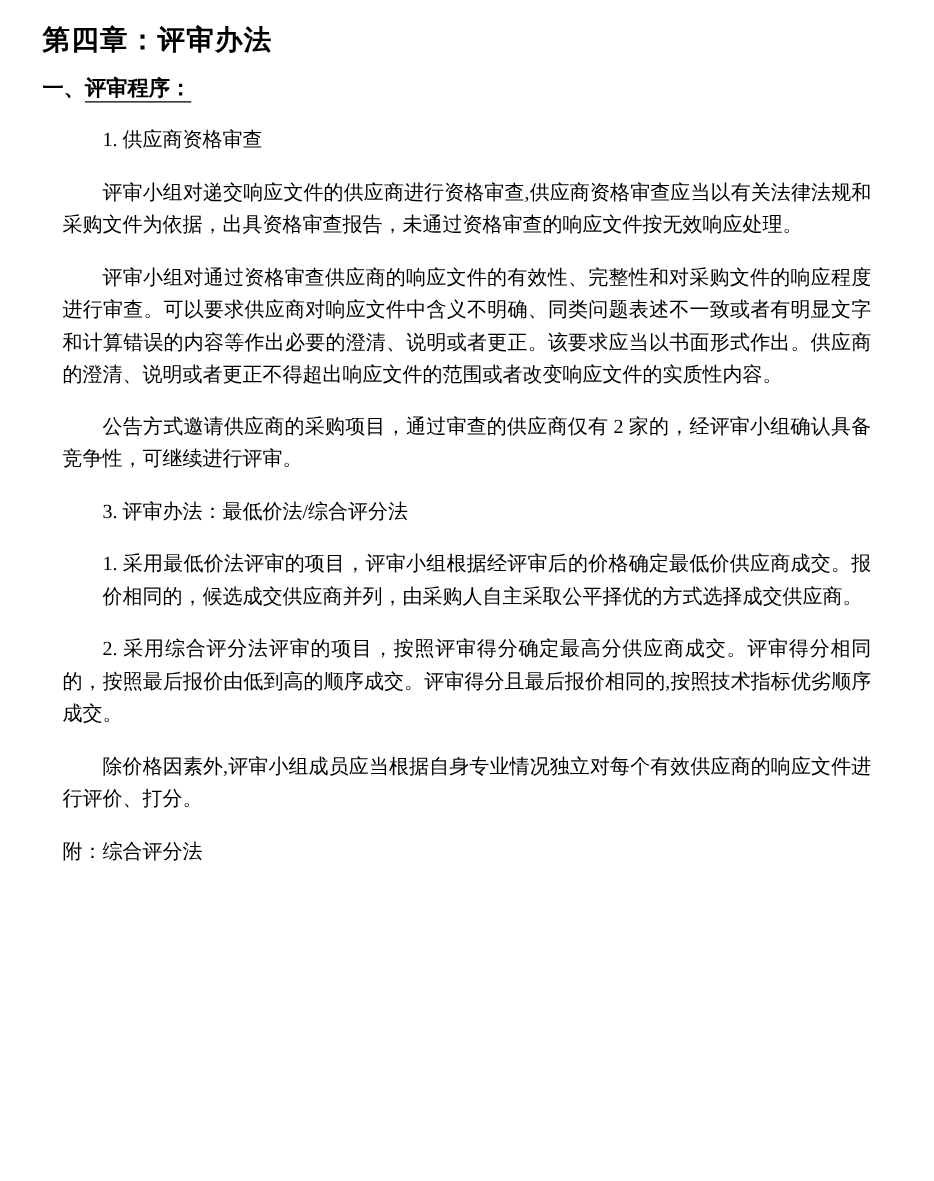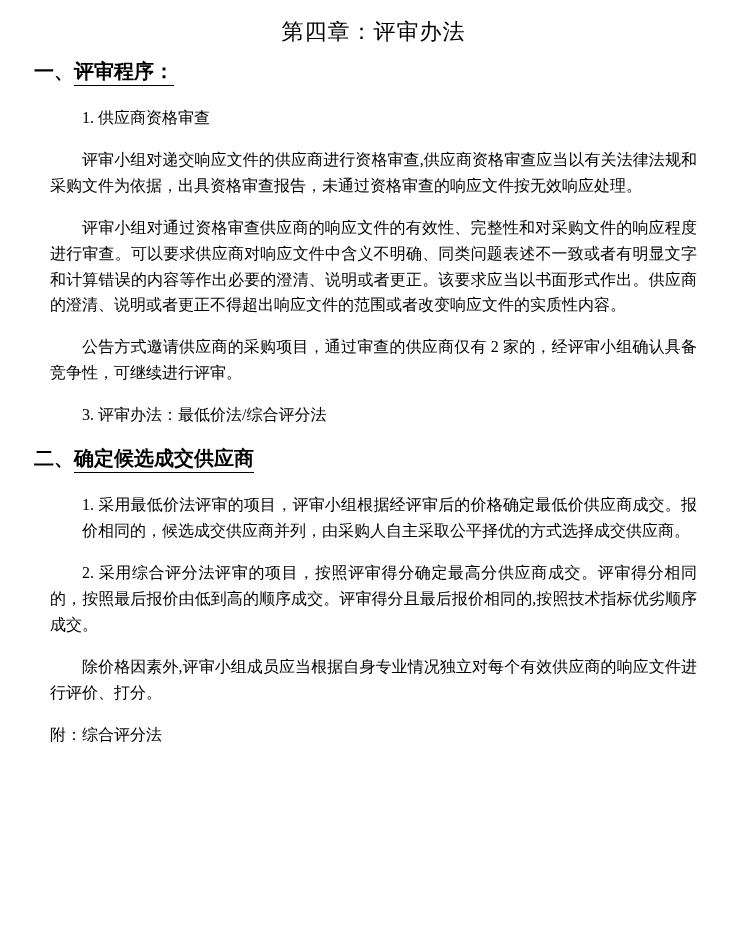--- a/index.html
+++ b/index.html
@@ -14,34 +14,33 @@
     color: #000000;
   }
   .page {
     width: 747px;
     min-height: 945px;
     box-sizing: border-box;
     padding: 14px 34px 10px 34px;
     position: relative;
   }
   .doc-title {
-    text-align: center;
+    text-align: left;
     font-size: 22px;
-    font-weight: normal;
+    font-weight: bold;
     letter-spacing: 1px;
     margin: 4px 0 10px 0;
     line-height: 1.3;
   }
   .section-heading {
-    font-size: 20px;
+    font-size: 17px;
     font-weight: bold;
     margin: 2px 0 2px 0;
     line-height: 1.62;
     text-indent: 0;
-    font-family: Liberation Mono, monospace;
   }
   .section-heading .hd-num {
     font-weight: bold;
   }
   .section-heading .hd-text {
     font-weight: bold;
     text-decoration: none;
     border-bottom: 1px solid #000;
     padding-bottom: 1px;
   }
@@ -82,22 +81,19 @@
   </div>
 
   <p class="body-line indent-num">1. 供应商资格审查</p>
   <p class="body-line indent1">评审小组对递交响应文件的供应商进行资格审查,供应商资格审查应当以有关法律法规和采购文件为依据，出具资格审查报告，未通过资格审查的响应文件按无效响应处理。</p>
   <p class="body-line indent1">评审小组对通过资格审查供应商的响应文件的有效性、完整性和对采购文件的响应程度进行审查。可以要求供应商对响应文件中含义不明确、同类问题表述不一致或者有明显文字和计算错误的内容等作出必要的澄清、说明或者更正。该要求应当以书面形式作出。供应商的澄清、说明或者更正不得超出响应文件的范围或者改变响应文件的实质性内容。</p>
   <p class="body-line indent1">公告方式邀请供应商的采购项目，通过审查的供应商仅有 2 家的，经评审小组确认具备竞争性，可继续进行评审。</p>
   <p class="body-line indent-num">3. 评审办法：最低价法/综合评分法</p>
 
 
 
-  <div class="section-heading">
-    <span class="hd-num">二、</span><span class="hd-text">确定候选成交供应商</span>
-  </div>
 
   <p class="body-line hang">1. 采用最低价法评审的项目，评审小组根据经评审后的价格确定最低价供应商成交。报价相同的，候选成交供应商并列，由采购人自主采取公平择优的方式选择成交供应商。</p>
   <p class="body-line indent1">2. 采用综合评分法评审的项目，按照评审得分确定最高分供应商成交。评审得分相同的，按照最后报价由低到高的顺序成交。评审得分且最后报价相同的,按照技术指标优劣顺序成交。</p>
   <p class="body-line indent1">除价格因素外,评审小组成员应当根据自身专业情况独立对每个有效供应商的响应文件进行评价、打分。</p>
   <p class="body-line">附：综合评分法</p>
 
 </div>
 
 </body></html>

